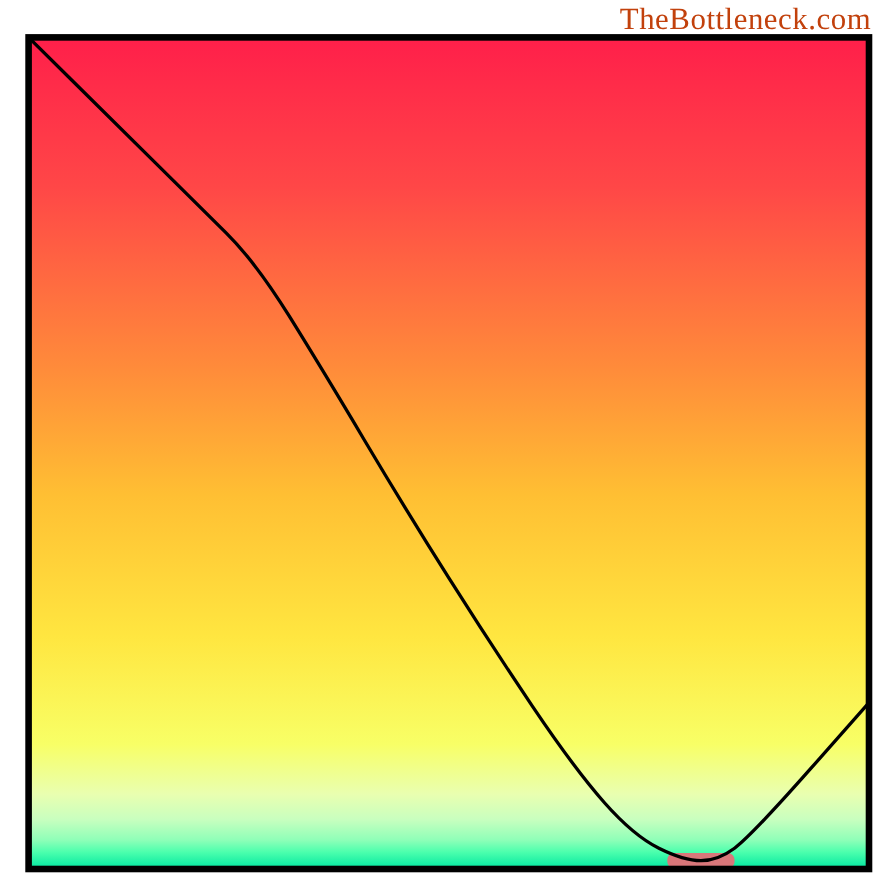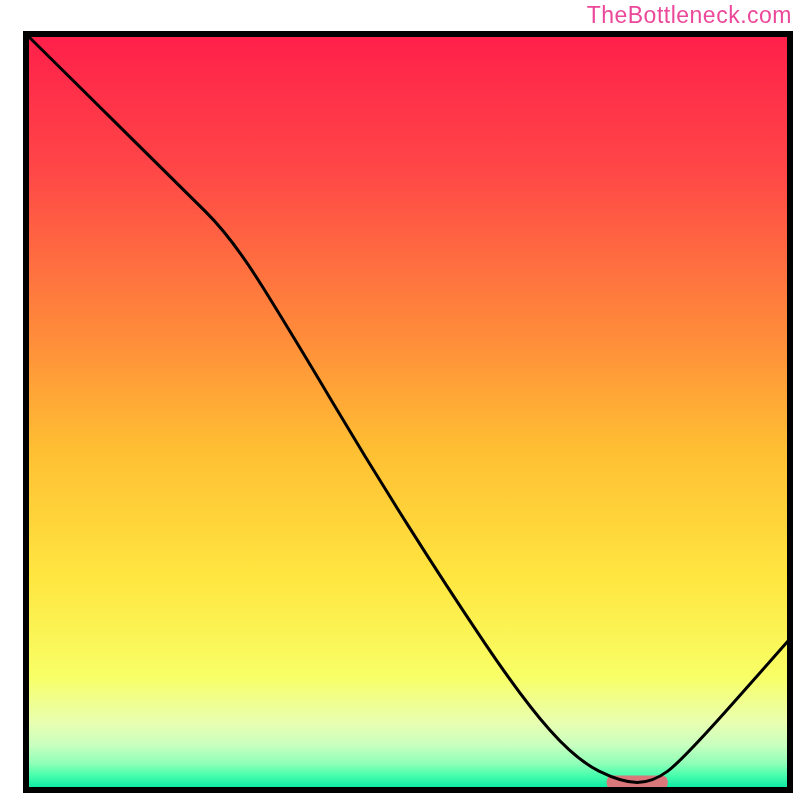--- a/index.html
+++ b/index.html
@@ -13,25 +13,26 @@
   }
   .stage {
     position: relative;
     width: 800px;
     height: 800px;
   }
   .watermark {
     position: absolute;
     top: 2px;
     right: 8px;
-    font-size: 23px;
+    font-size: 28px;
     font-weight: 400;
-    color: #ec4899;
+    color: #c2410c;
     letter-spacing: 0.5px;
     z-index: 10;
+    font-family: Liberation Serif, serif;
   }
   svg.chart {
     position: absolute;
     left: 0;
     top: 0;
   }
 </style>
 </head>
 <body>
 

